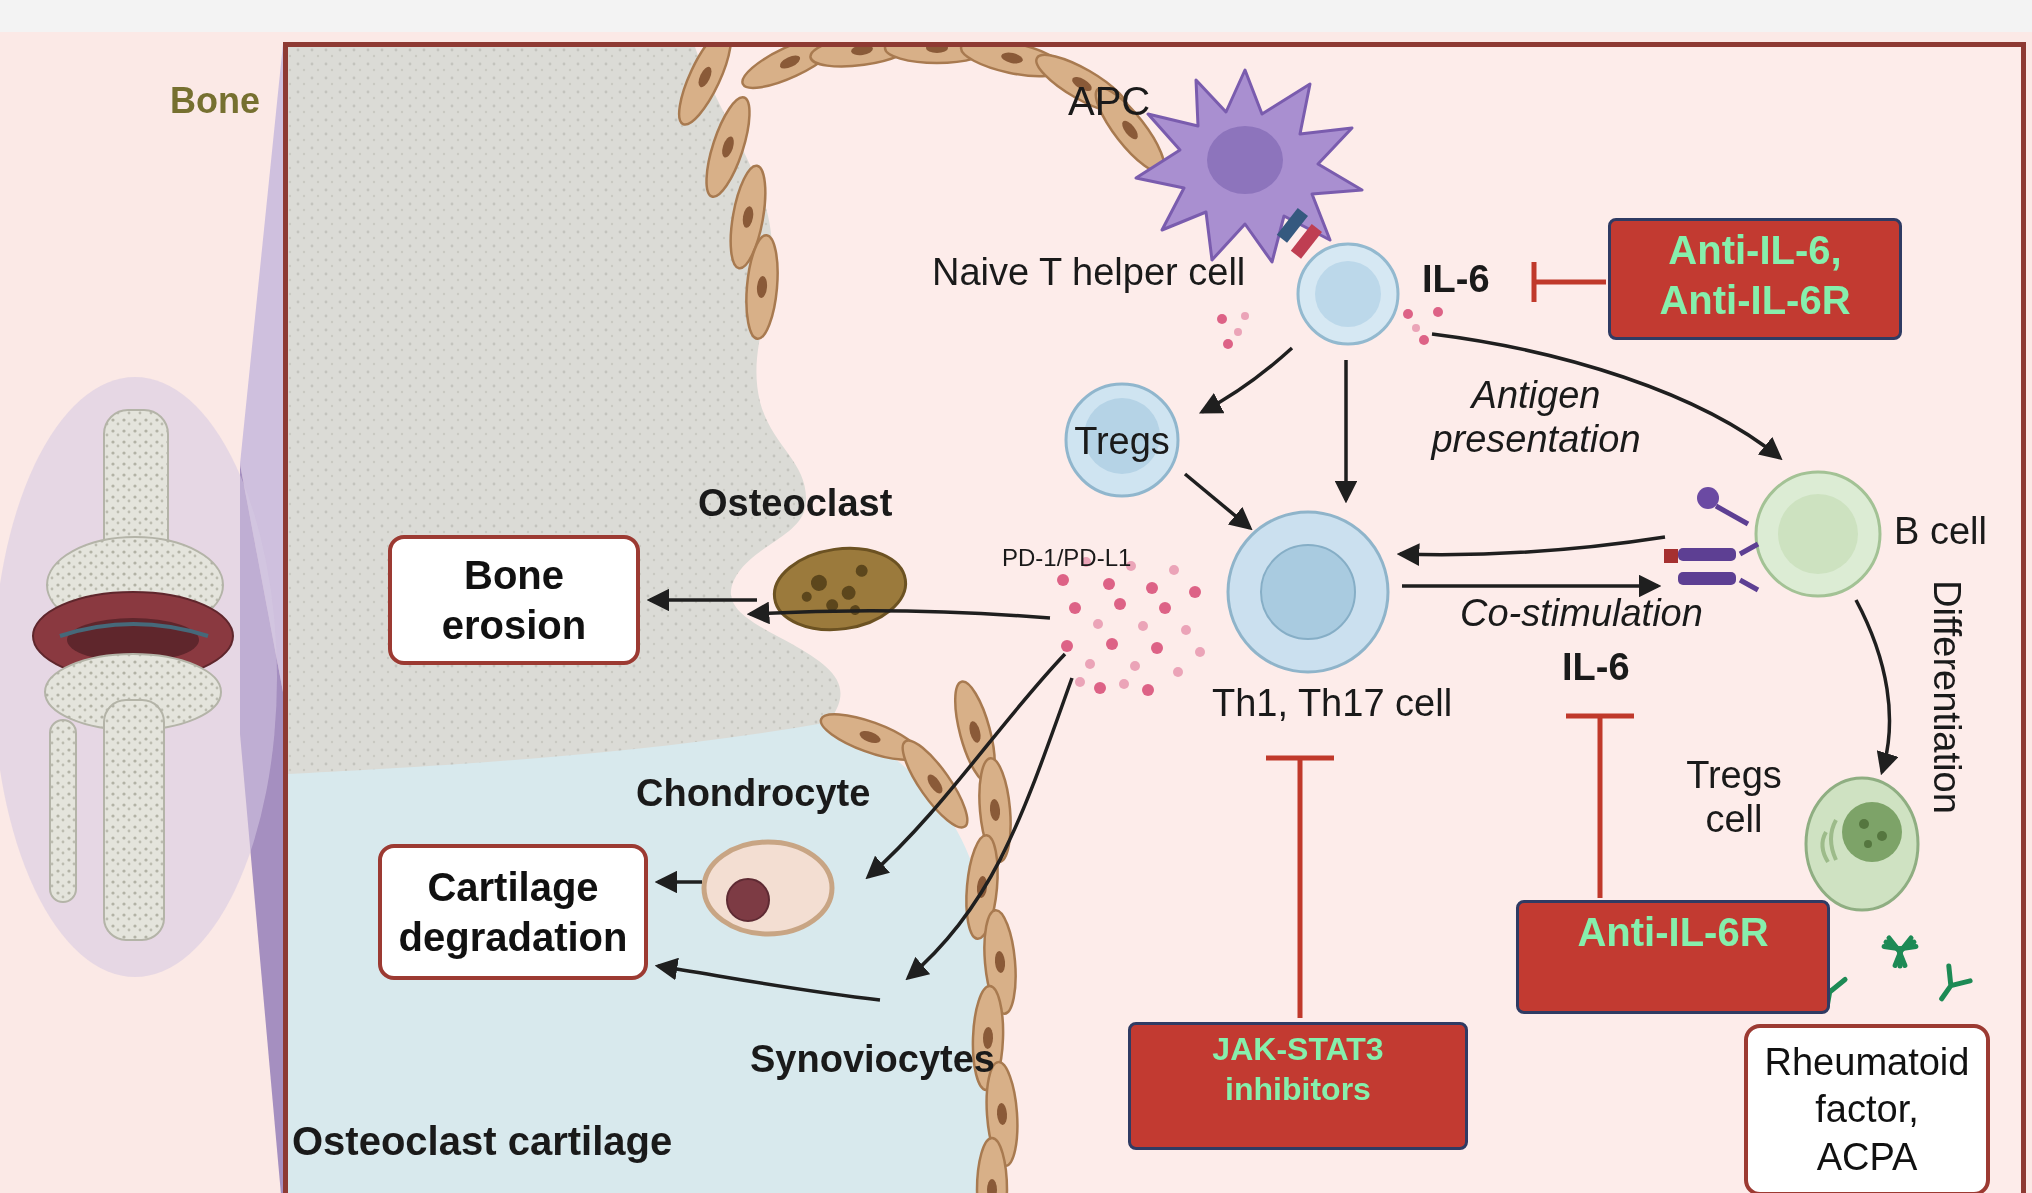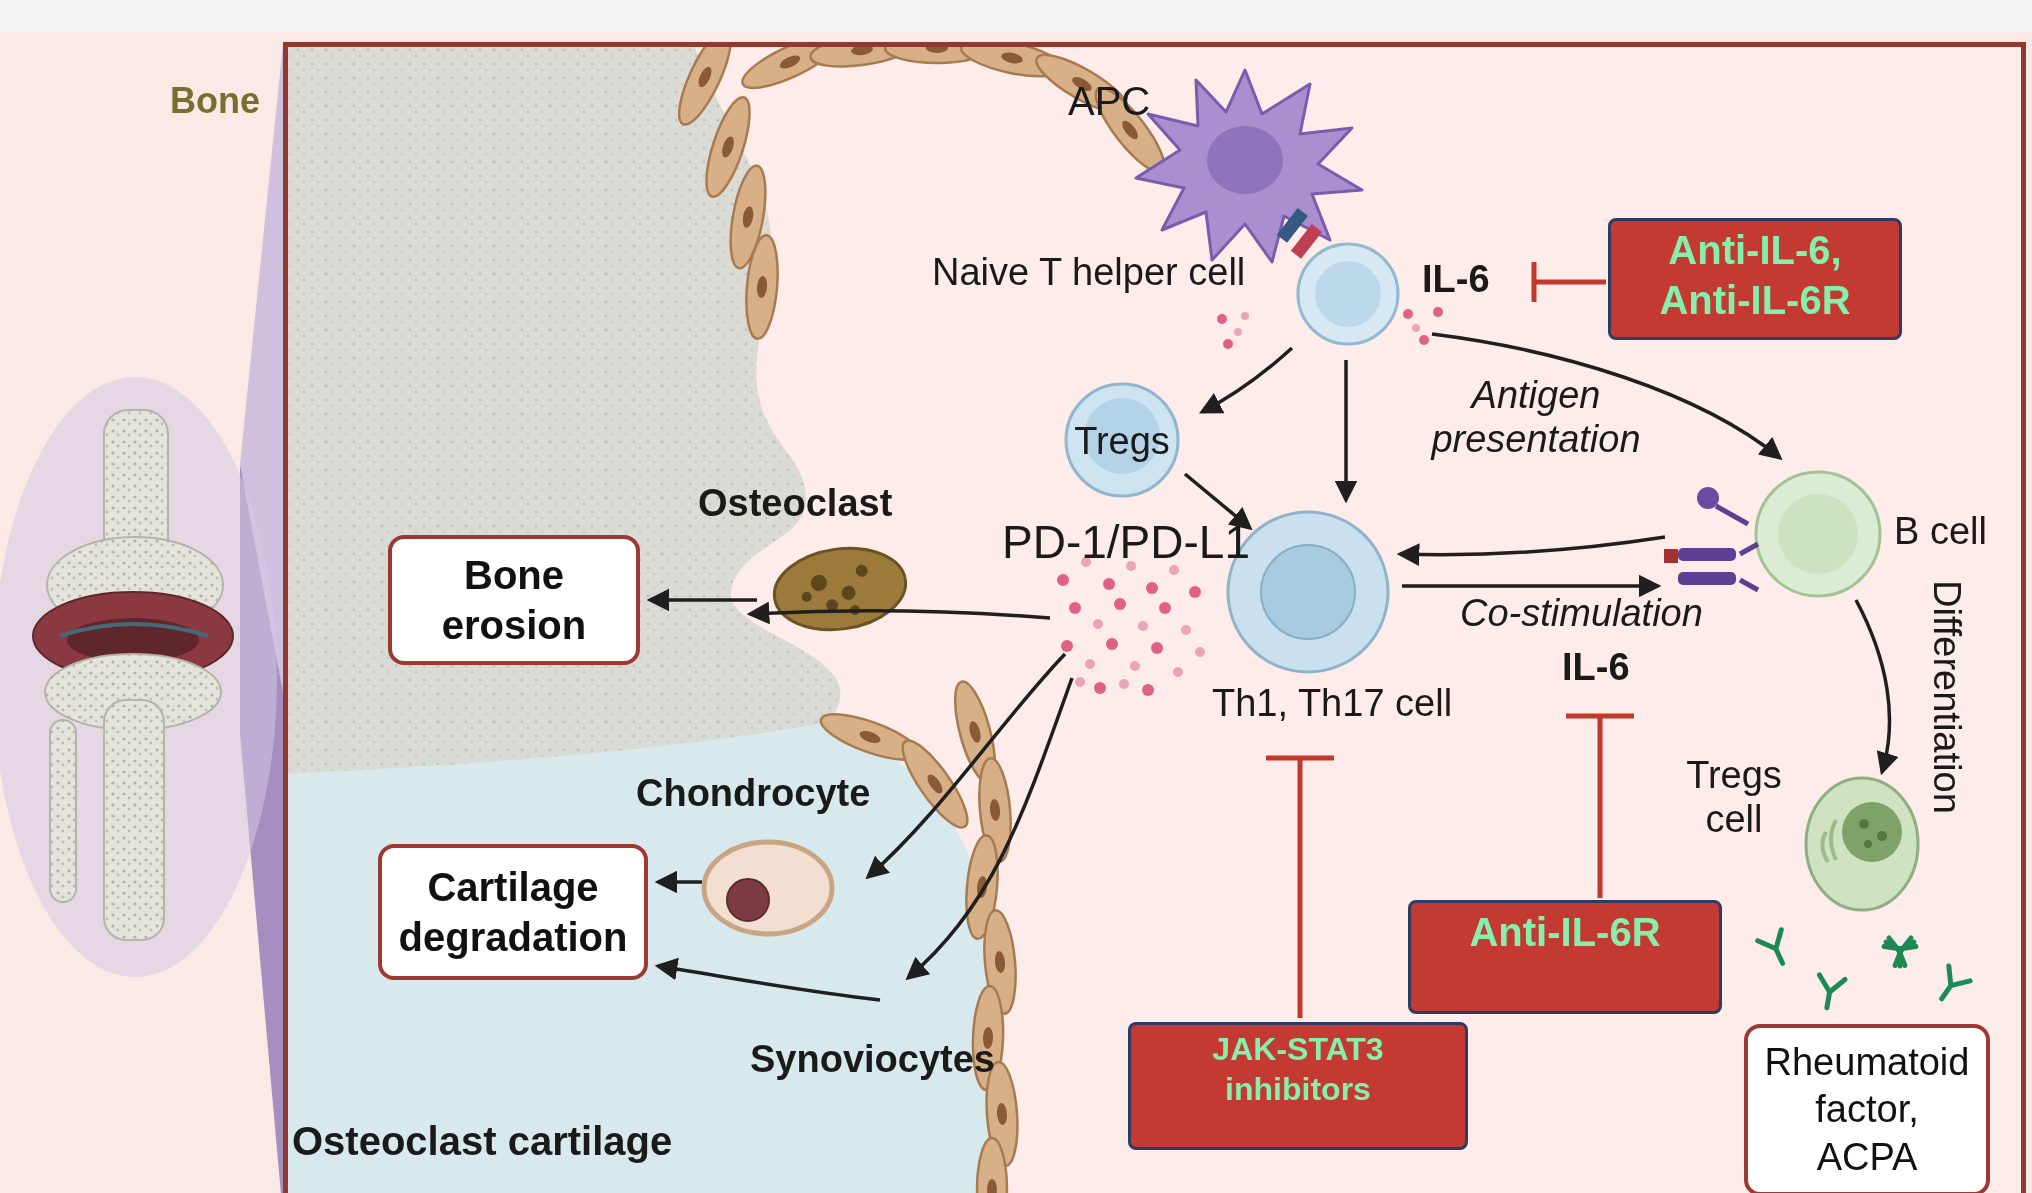--- a/index.html
+++ b/index.html
@@ -339,21 +339,21 @@
   <div class="lbl" style="left:1068px;top:46px;font-size:40px">APC</div>
 
   <div class="lbl" style="left:932px;top:219px;font-size:38px">Naive T helper cell</div>
 
   <div class="lbl b" style="left:1422px;top:226px;font-size:38px">IL-6</div>
 
   <div class="lbl wrap" style="left:1060px;top:388px;width:124px;font-size:38px">Tregs</div>
 
   <div class="lbl i wrap" style="left:1398px;top:342px;width:276px;font-size:38px">Antigen presentation</div>
 
-  <div class="lbl" style="left:1002px;top:484px;font-size:46px">PD-1/PD-L1</div>
+  <div class="lbl" style="left:1002px;top:512px;font-size:24px">PD-1/PD-L1</div>
 
   <div class="lbl i" style="left:1460px;top:560px;font-size:38px">Co-stimulation</div>
 
   <div class="lbl b" style="left:1562px;top:614px;font-size:38px">IL-6</div>
 
   <div class="lbl" style="left:1894px;top:478px;font-size:38px">B cell</div>
 
   <div class="lbl vert" style="left:1924px;top:548px;height:300px;font-size:38px">Differentiation</div>
 
   <div class="lbl" style="left:1212px;top:650px;font-size:38px">Th1, Th17 cell</div>
@@ -377,21 +377,21 @@
   </div>
 
   <div class="wbox b" style="left:378px;top:812px;width:270px;height:136px;font-size:40px;padding:4px 18px">
     <span class="wrap">Cartilage degradation</span>
   </div>
 
   <div class="rbox" style="left:1128px;top:990px;width:340px;height:128px;font-size:32px;padding:4px 40px">
     <span class="wrap">JAK-STAT3 inhibitors</span>
   </div>
 
-  <div class="rbox" style="left:1408px;top:868px;width:314px;height:114px;font-size:40px;padding:4px 20px">
+  <div class="rbox" style="left:1516px;top:868px;width:314px;height:114px;font-size:40px;padding:4px 20px">
     <span class="wrap">Anti-IL-6R</span>
   </div>
 
   <div class="wbox" style="left:1744px;top:992px;width:246px;height:172px;font-size:38px;padding:18px 16px">
     <span class="wrap" style="width:212px">Rheumatoid factor, ACPA</span>
   </div>
 
 </div>
 
 </body></html>

